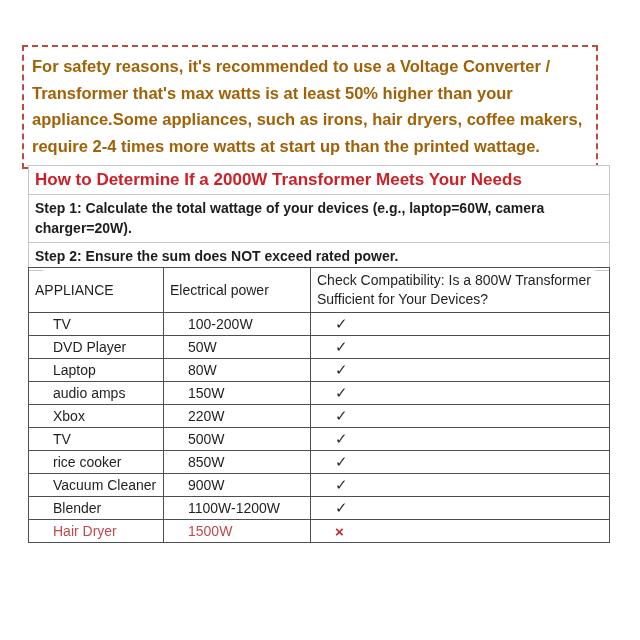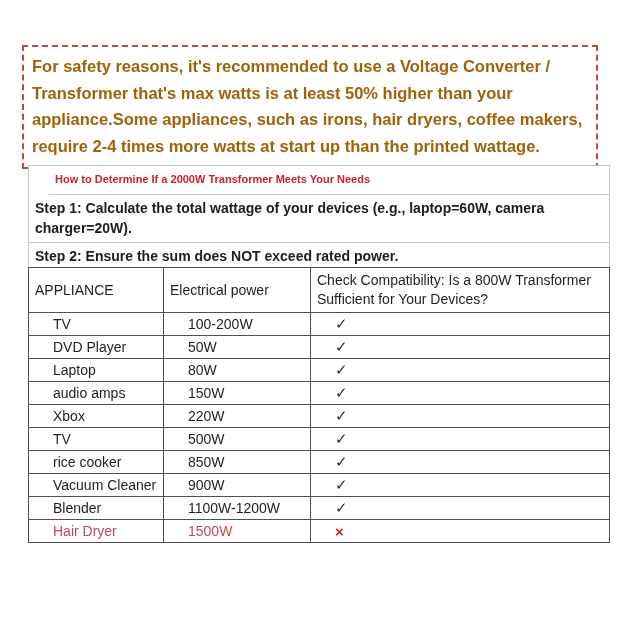--- a/index.html
+++ b/index.html
@@ -43,35 +43,35 @@
     border-bottom: 1px solid #c6c6c6;
     padding: 3px 6px 4px 6px;
     font-size: 14px;
     font-weight: bold;
     color: #1d1d1d;
     line-height: 20px;
   }
   .guide-row:last-child { border-bottom: none; padding-bottom: 6px; }
   .guide-title {
     color: #cd2027;
-    font-size: 11px;
+    font-size: 17px;
     line-height: 21px;
-    margin-left: 20px;
   }
 
   
   .watt-table {
     position: absolute;
     left: 28px;
     top: 267px;
     width: 582px;
     border-collapse: collapse;
     font-size: 14px;
     color: #1f1f1f;
     background: #ffffff;
+    border-radius: 28px;
   }
   .watt-table th, .watt-table td {
     border: 1px solid #4f4f4f;
     padding: 1px 6px;
     text-align: left;
     font-weight: normal;
     vertical-align: middle;
   }
   .watt-table th { height: 42px; line-height: 19px; }
   .watt-table td { height: 20px; padding-left: 24px; }

